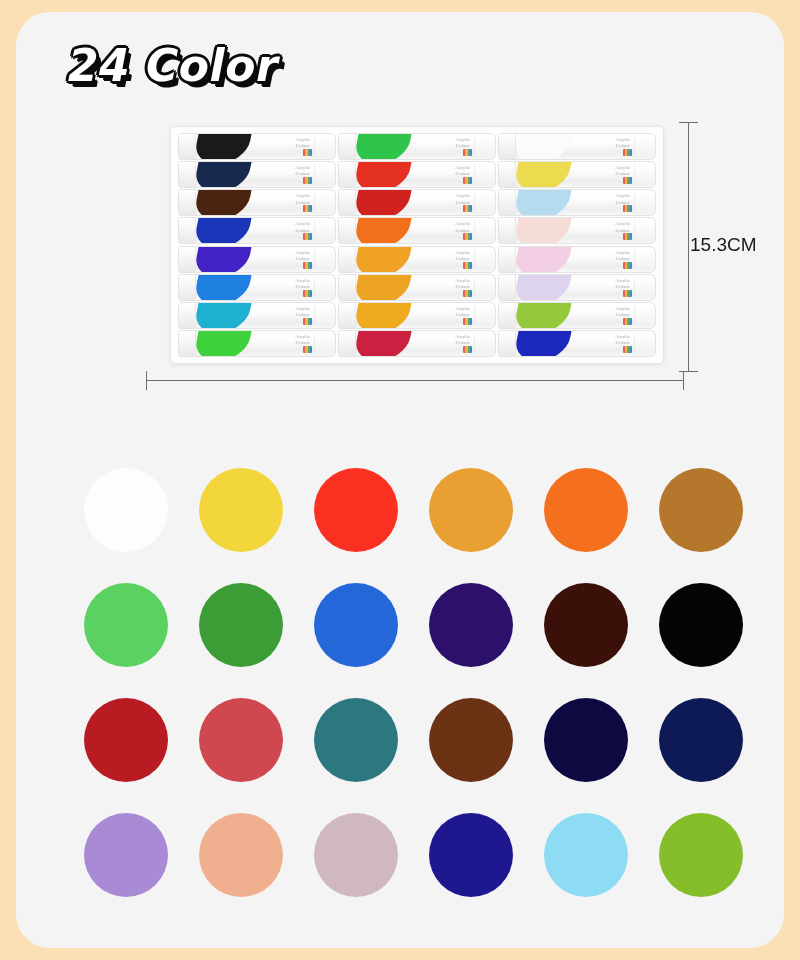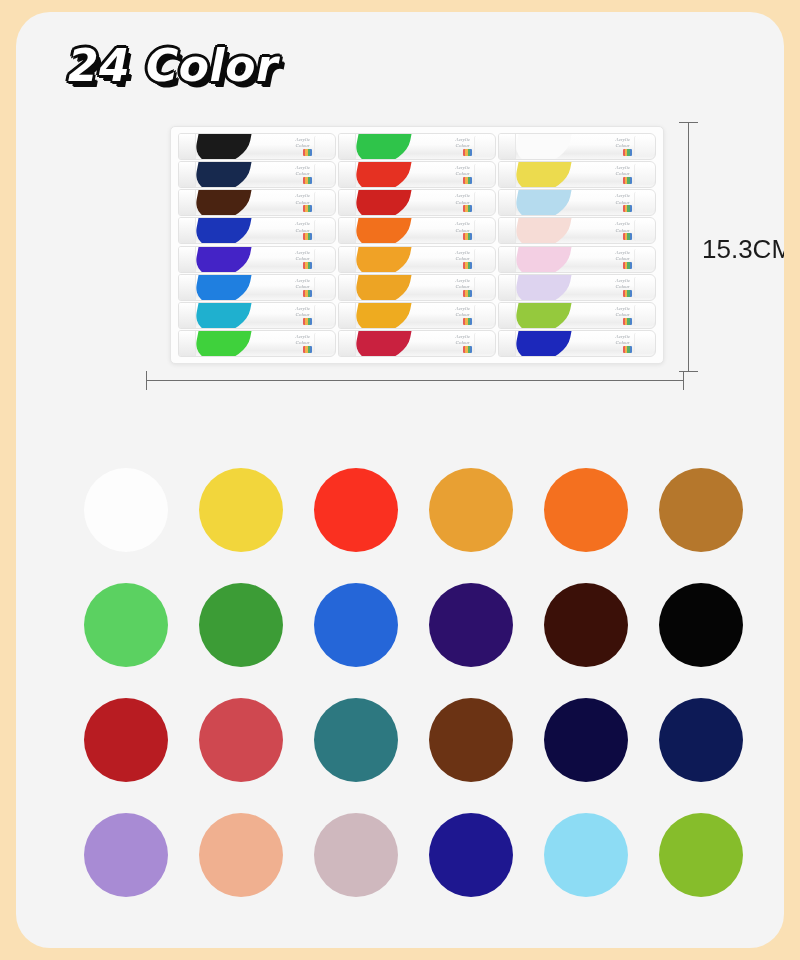--- a/index.html
+++ b/index.html
@@ -165,23 +165,23 @@
     position: absolute;
     left: -9px;
     width: 19px;
     height: 1px;
     background: #6e6e6e;
   }
   #dim-v::before { top: 0; }
   #dim-v::after  { bottom: 0; }
   #dim-v-label {
     position: absolute;
-    left: 566px;
+    left: 554px;
     top: 122px;
-    font-size: 26px;
+    font-size: 19px;
     color: #1b1b1b;
     white-space: nowrap;
     font-family: "Liberation Sans", sans-serif;
   }
 
   #dim-h {
     position: absolute;
     left: 10px;
     top: 268px;
     height: 1px;

